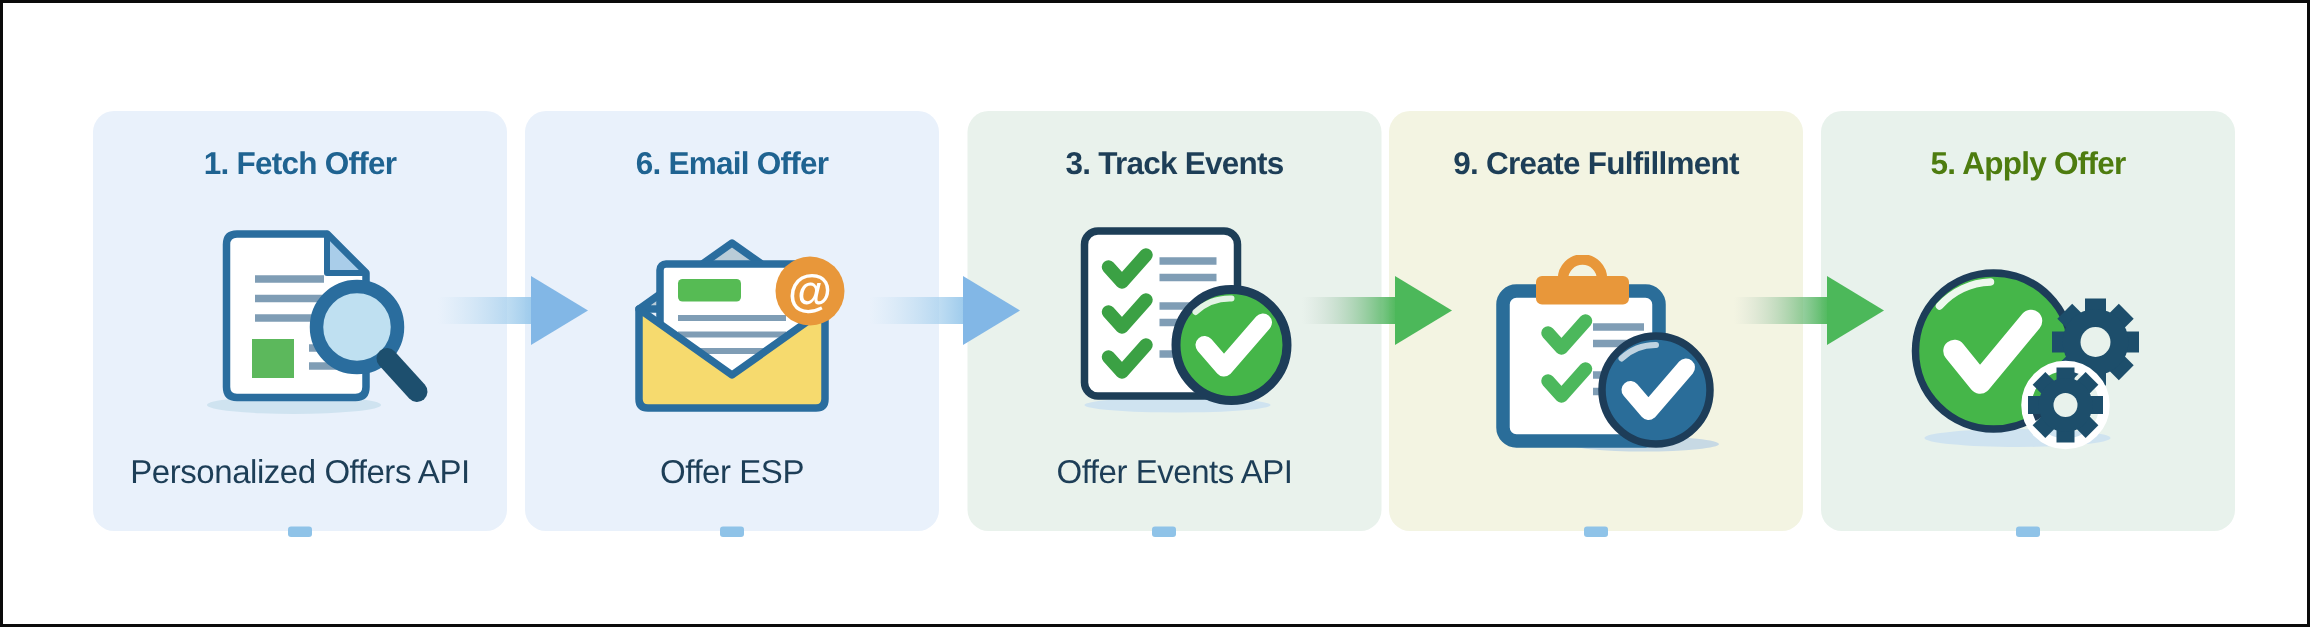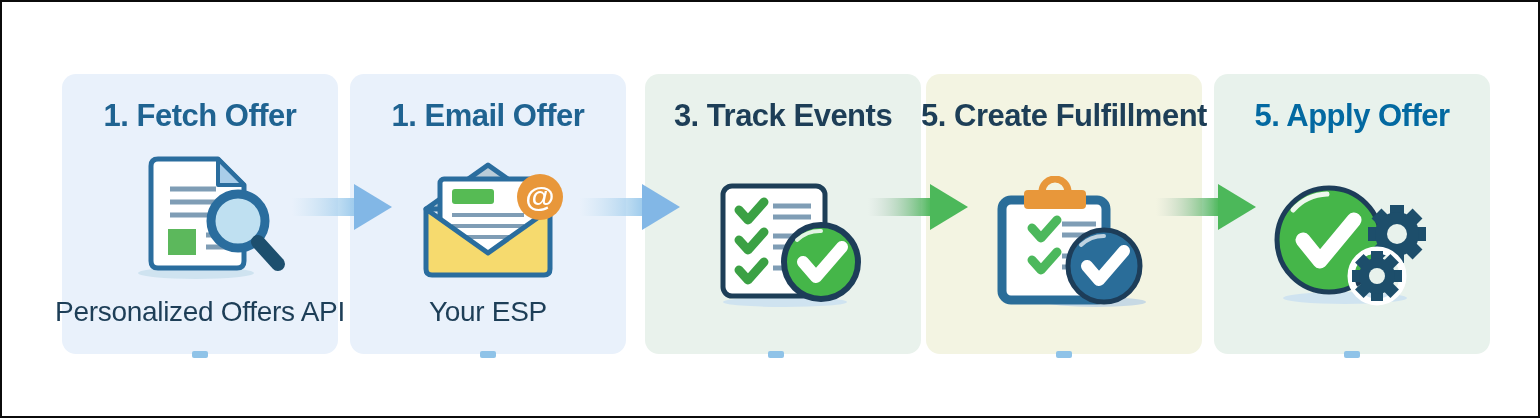--- a/index.html
+++ b/index.html
@@ -12,26 +12,26 @@
     position:absolute; top:72px; width:276px; height:280px;
     border-radius:14px; display:flex; flex-direction:column; align-items:center;
     z-index:1;
   }
   .card.p1 { left:60px; }
   .card.p2 { left:348px; }
   .card.p3 { left:643px; }
   .card.p4 { left:924px; }
   .card.p5 { left:1212px; }
   .card-title {
-    margin-top:24px; font-size:31px; font-weight:bold; letter-spacing:-0.5px;
+    margin-top:24px; font-size:21px; font-weight:bold; letter-spacing:-0.5px;
     white-space:nowrap; text-align:center;
   }
   .card-icon { flex:1; display:flex; align-items:center; justify-content:center; }
   .card-sub {
-    margin-bottom:26px; font-size:28px; color:#1d3e57; letter-spacing:-0.3px;
+    margin-bottom:26px; font-size:22px; color:#1d3e57; letter-spacing:-0.3px;
     white-space:nowrap; text-align:center;
   }
   .card-sub.bold { font-weight:bold; }
   .arrow { position:absolute; top:177px; width:104px; height:56px; z-index:2; }
   .a1 { left:290px; } .a2 { left:578px; } .a3 { left:866px; } .a4 { left:1154px; }
   .tick {
     position:absolute; top:349px; width:16px; height:7px;
     background:#8fc3e8; border-radius:2px; z-index:3;
   }
   .t1 { left:190px; } .t2 { left:478px; } .t3 { left:766px; } .t4 { left:1054px; } .t5 { left:1342px; }
@@ -55,35 +55,35 @@
         <line x1="94" y1="88" x2="112" y2="88" stroke="#7f9db5" stroke-width="5"></line>
         <line x1="94" y1="100" x2="118" y2="100" stroke="#7f9db5" stroke-width="5"></line>
         <circle cx="126" cy="74" r="27" fill="#bfe0f1" stroke="#2a6d9e" stroke-width="9"></circle>
         <line x1="146" y1="95" x2="166" y2="117" stroke="#1d4f6e" stroke-width="14" stroke-linecap="round"></line>
       </svg>
     </div>
     <div class="card-sub">Personalized Offers API</div>
   </div>
 
   <div class="card p2" style="background: rgb(233, 241, 251);">
-    <div class="card-title" style="color: rgb(31, 99, 145);">1. Email Offer</div>
+    <div class="card-title" style="color: rgb(31, 99, 145);">6. Email Offer</div>
     <div class="card-icon">
       <svg width="176" height="136" viewBox="0 0 176 136">
         <polygon points="26,62 88,18 150,62" fill="#b9ccd8" stroke="#2a6d9e" stroke-width="5" stroke-linejoin="round"></polygon>
         <rect x="40" y="32" width="96" height="78" rx="4" fill="#ffffff" stroke="#2a6d9e" stroke-width="5"></rect>
         <rect x="52" y="42" width="42" height="15" rx="3" fill="#56bb54"></rect>
         <line x1="52" y1="68" x2="124" y2="68" stroke="#7f9db5" stroke-width="4"></line>
         <line x1="52" y1="79" x2="124" y2="79" stroke="#7f9db5" stroke-width="4"></line>
         <line x1="52" y1="90" x2="124" y2="90" stroke="#7f9db5" stroke-width="4"></line>
         <path d="M26,62 L88,106 L150,62 V122 q0,6 -6,6 H32 q-6,0 -6,-6 Z" fill="#f6da6e" stroke="#2a6d9e" stroke-width="5" stroke-linejoin="round"></path>
         <circle cx="140" cy="50" r="23" fill="#e8973a"></circle>
         <text x="140" y="60" text-anchor="middle" font-size="30" font-weight="bold" fill="#ffffff" font-family="Liberation Sans, sans-serif">@</text>
       </svg>
     </div>
-    <div class="card-sub">Your ESP</div>
+    <div class="card-sub">Offer ESP</div>
   </div>
 
   <div class="card p3" style="background: rgb(233, 242, 236);">
     <div class="card-title" style="color: rgb(29, 62, 87);">3. Track Events</div>
     <div class="card-icon">
       <svg width="176" height="136" viewBox="0 0 176 136">
         <ellipse cx="90" cy="126" rx="62" ry="5" fill="#cfe3f0"></ellipse>
         <rect x="28" y="10" width="102" height="110" rx="9" fill="#ffffff" stroke="#1d3e57" stroke-width="5"></rect>
         <path d="M44,34 l9,10 l16,-18" fill="none" stroke="#3ba144" stroke-width="9" stroke-linecap="round" stroke-linejoin="round"></path>
         <line x1="78" y1="30" x2="116" y2="30" stroke="#7f9db5" stroke-width="5"></line>
@@ -91,45 +91,46 @@
         <path d="M44,64 l9,10 l16,-18" fill="none" stroke="#3ba144" stroke-width="9" stroke-linecap="round" stroke-linejoin="round"></path>
         <line x1="78" y1="60" x2="108" y2="60" stroke="#7f9db5" stroke-width="5"></line>
         <line x1="78" y1="71" x2="100" y2="71" stroke="#7f9db5" stroke-width="5"></line>
         <path d="M44,94 l9,10 l16,-18" fill="none" stroke="#3ba144" stroke-width="9" stroke-linecap="round" stroke-linejoin="round"></path>
         <line x1="78" y1="92" x2="102" y2="92" stroke="#7f9db5" stroke-width="5"></line>
         <circle cx="126" cy="86" r="37" fill="#45b649" stroke="#1d3d59" stroke-width="6"></circle>
         <path d="M102,64 a34,34 0 0 1 24,-9" fill="none" stroke="#ffffff" stroke-width="4" stroke-linecap="round" opacity="0.85"></path>
         <path d="M108,86 l13,15 l26,-30" fill="none" stroke="#ffffff" stroke-width="12" stroke-linecap="round" stroke-linejoin="round"></path>
       </svg>
     </div>
+    <div class="card-sub">Offer Events API</div>
   </div>
 
   <div class="card p4" style="background: rgb(243, 244, 226);">
-    <div class="card-title" style="color: rgb(29, 62, 87);">5. Create Fulfillment</div>
+    <div class="card-title" style="color: rgb(29, 62, 87);">9. Create Fulfillment</div>
     <div class="card-icon">
       <svg width="176" height="136" viewBox="0 0 176 136">
         <ellipse cx="120" cy="126" rx="50" ry="5" fill="#c7d9e4"></ellipse>
         <rect x="26" y="24" width="104" height="100" rx="9" fill="#ffffff" stroke="#2a6d99" stroke-width="9"></rect>
         <path d="M66,16 a13,13 0 0 1 26,0" fill="none" stroke="#e8973a" stroke-width="7"></path>
         <rect x="48" y="14" width="62" height="19" rx="4" fill="#e8973a"></rect>
         <path d="M56,52 l9,10 l16,-18" fill="none" stroke="#4cb85c" stroke-width="9" stroke-linecap="round" stroke-linejoin="round"></path>
         <line x1="86" y1="48" x2="120" y2="48" stroke="#7f9db5" stroke-width="5"></line>
         <line x1="86" y1="59" x2="120" y2="59" stroke="#7f9db5" stroke-width="5"></line>
         <path d="M56,84 l9,10 l16,-18" fill="none" stroke="#4cb85c" stroke-width="9" stroke-linecap="round" stroke-linejoin="round"></path>
         <line x1="86" y1="80" x2="120" y2="80" stroke="#7f9db5" stroke-width="5"></line>
         <line x1="86" y1="91" x2="120" y2="91" stroke="#7f9db5" stroke-width="5"></line>
         <circle cx="128" cy="90" r="36" fill="#2a6d99" stroke="#1d3d59" stroke-width="5"></circle>
         <path d="M105,69 a33,33 0 0 1 23,-9" fill="none" stroke="#ffffff" stroke-width="4" stroke-linecap="round" opacity="0.7"></path>
         <path d="M111,90 l12,14 l25,-29" fill="none" stroke="#ffffff" stroke-width="12" stroke-linecap="round" stroke-linejoin="round"></path>
       </svg>
     </div>
   </div>
 
   <div class="card p5" style="background: rgb(232, 242, 236);">
-    <div class="card-title" style="color: #0369a1;">5. Apply Offer</div>
+    <div class="card-title" style="color: #4d7c0f;">5. Apply Offer</div>
     <div class="card-icon">
       <svg width="186" height="136" viewBox="0 0 186 136">
         <ellipse cx="86" cy="122" rx="62" ry="6" fill="#cfe3f0"></ellipse>
         <circle cx="70" cy="64" r="52" fill="#45b649" stroke="#1d3d59" stroke-width="5"></circle>
         <path d="M34,34 a48,48 0 0 1 34,-16" fill="none" stroke="#ffffff" stroke-width="5" stroke-linecap="round" opacity="0.9"></path>
         <path d="M44,64 l17,21 l34,-41" fill="none" stroke="#ffffff" stroke-width="15" stroke-linecap="round" stroke-linejoin="round"></path>
         <g>
           <g transform="translate(138,58)">
             <rect x="-7" y="-29" width="14" height="58" fill="#1d4e6b"></rect>
             <rect x="-7" y="-29" width="14" height="58" fill="#1d4e6b" transform="rotate(45)"></rect>

